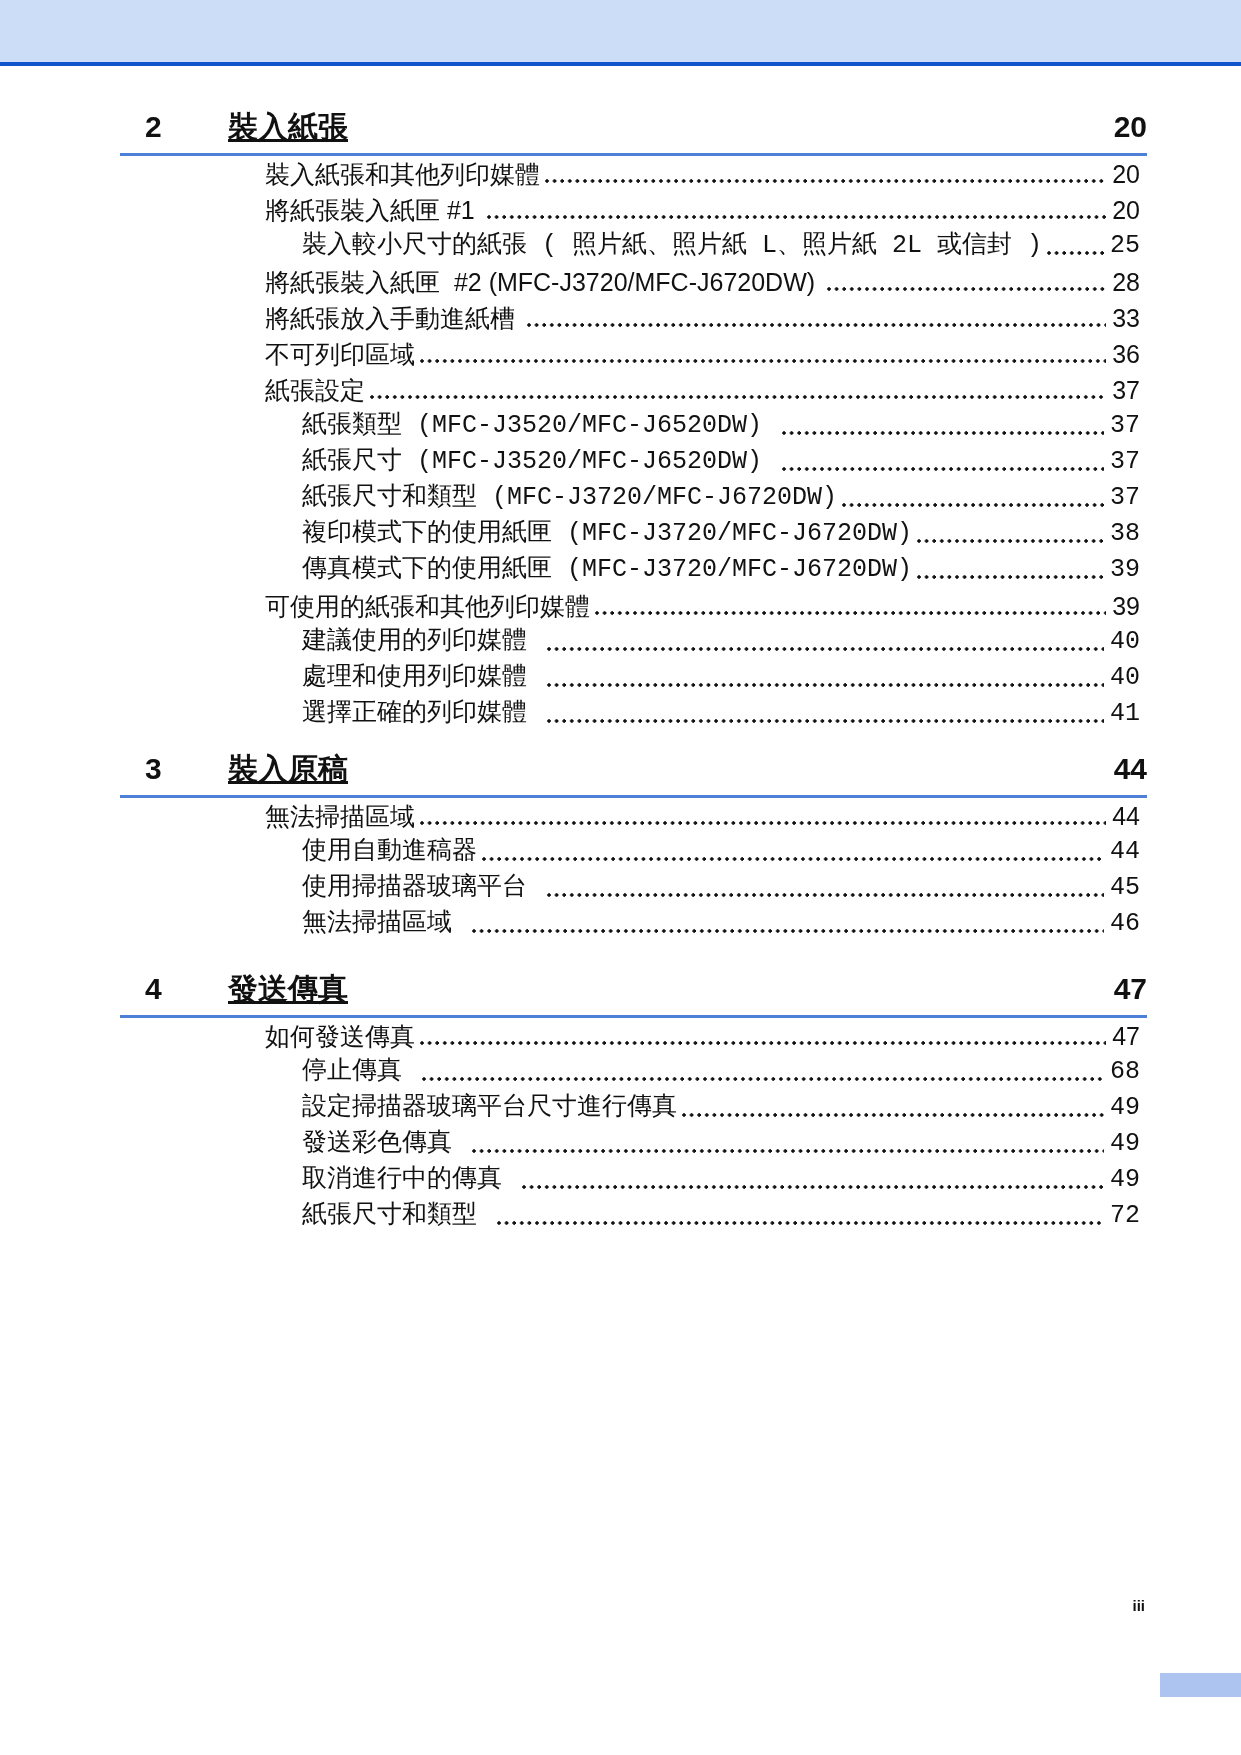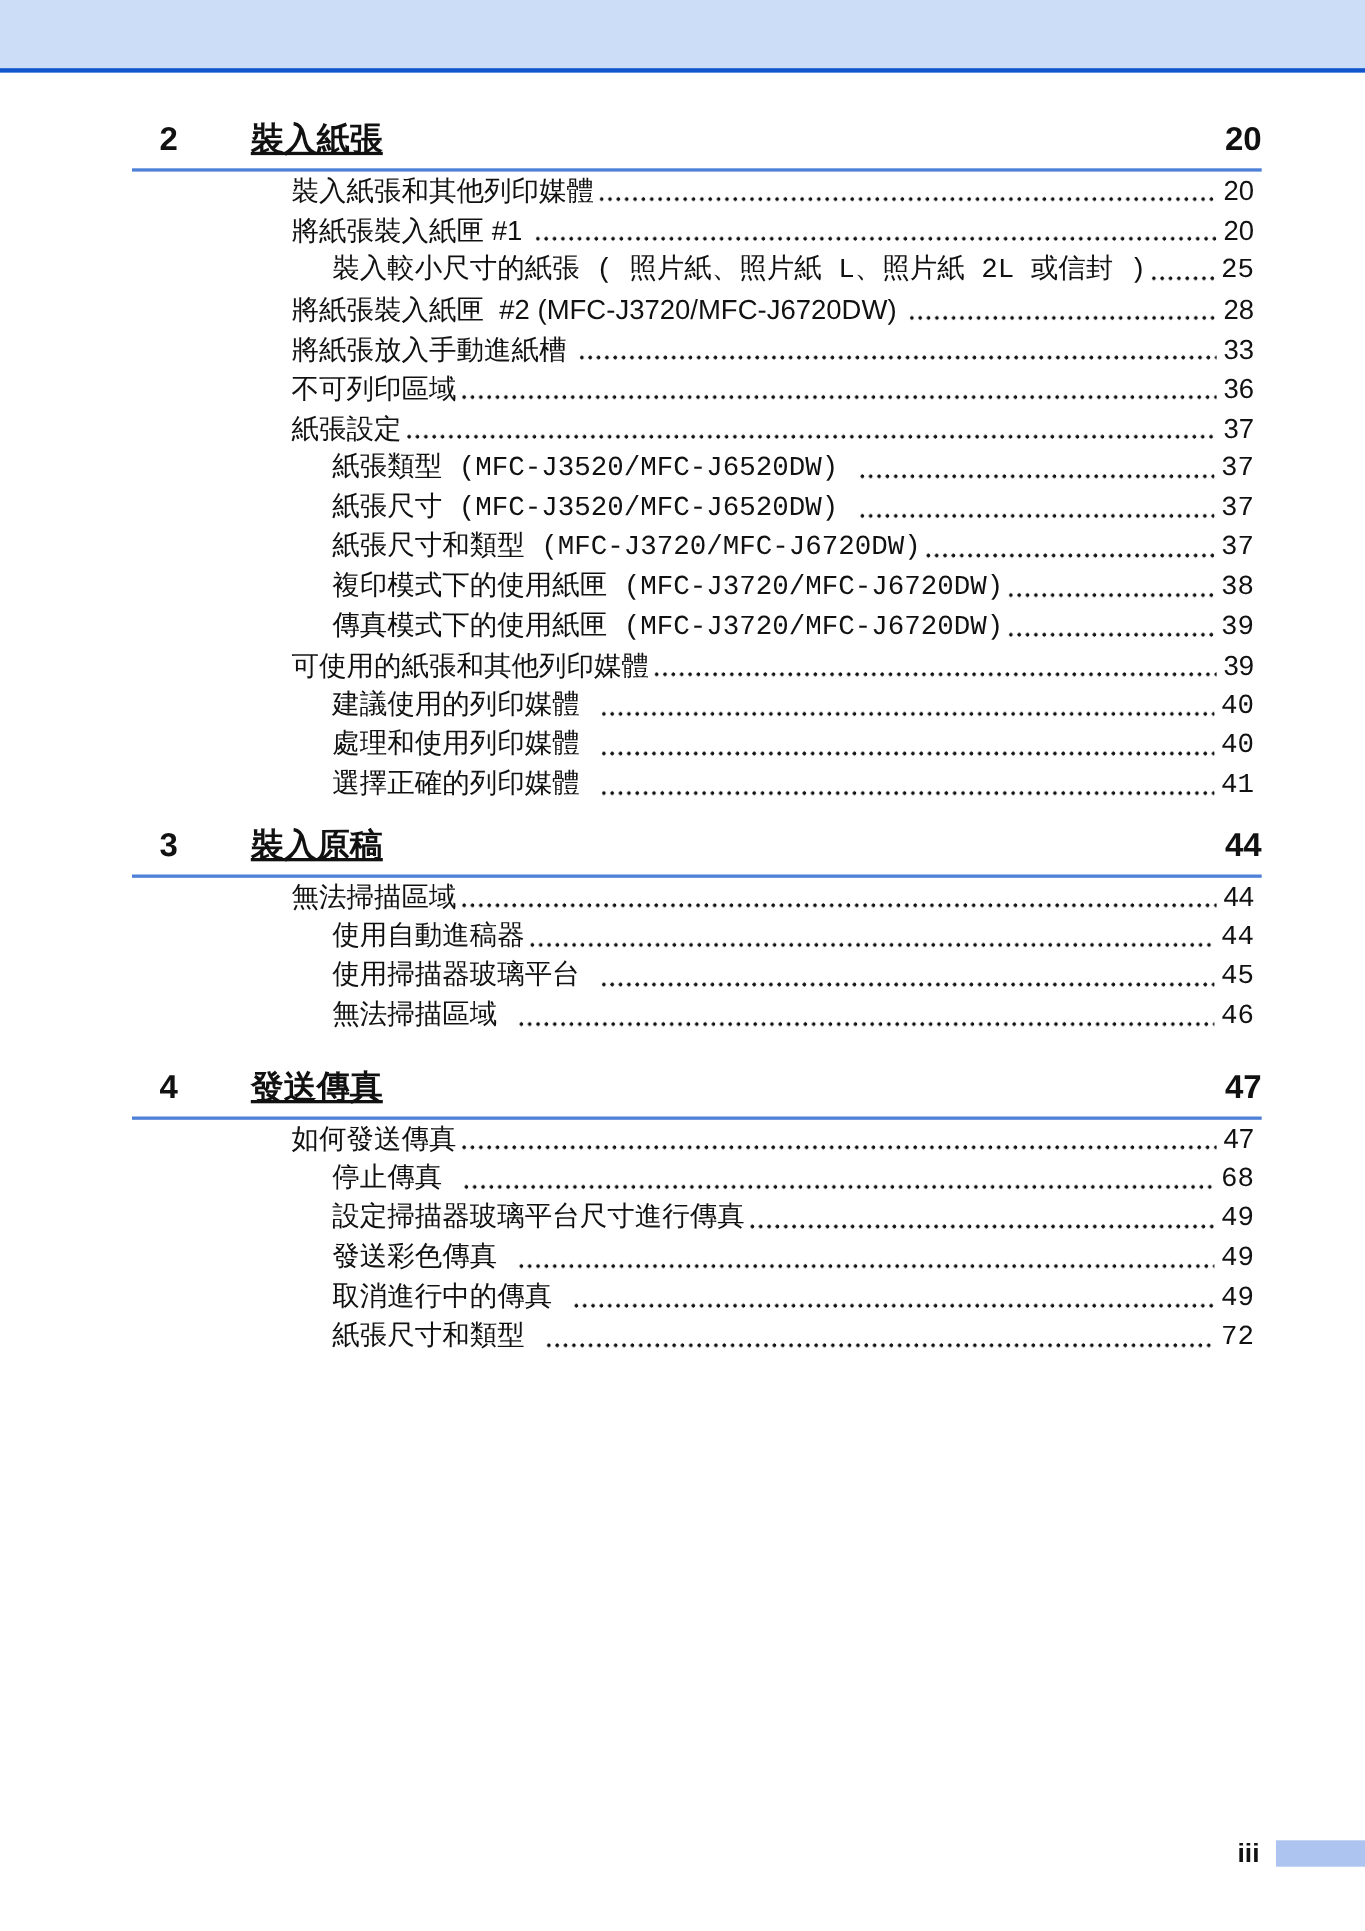--- a/index.html
+++ b/index.html
@@ -44,22 +44,22 @@
     flex:1 0 14px; height:4px; align-self:flex-end;
     margin:0 6px 9px 5px;
     background-image:radial-gradient(circle at 2px 2px, #111 1.5px, transparent 1.9px);
     background-size:7.6px 4px;
     background-repeat:repeat-x;
   }
   .row .p { flex:0 0 auto; }
 
   
   .footer-page {
-    position:absolute; top:1672px; right:96px;
-    font-weight:bold; font-size:24px; line-height:28px;
+    position:absolute; top:1592px; right:96px;
+    font-weight:bold; font-size:15px; line-height:28px;
   }
   .footer-tab {
     position:absolute; top:1673px; right:0;
     width:81px; height:24px;
     background:#AEC4F0;
   }
 </style>
 </head>
 <body>
 

